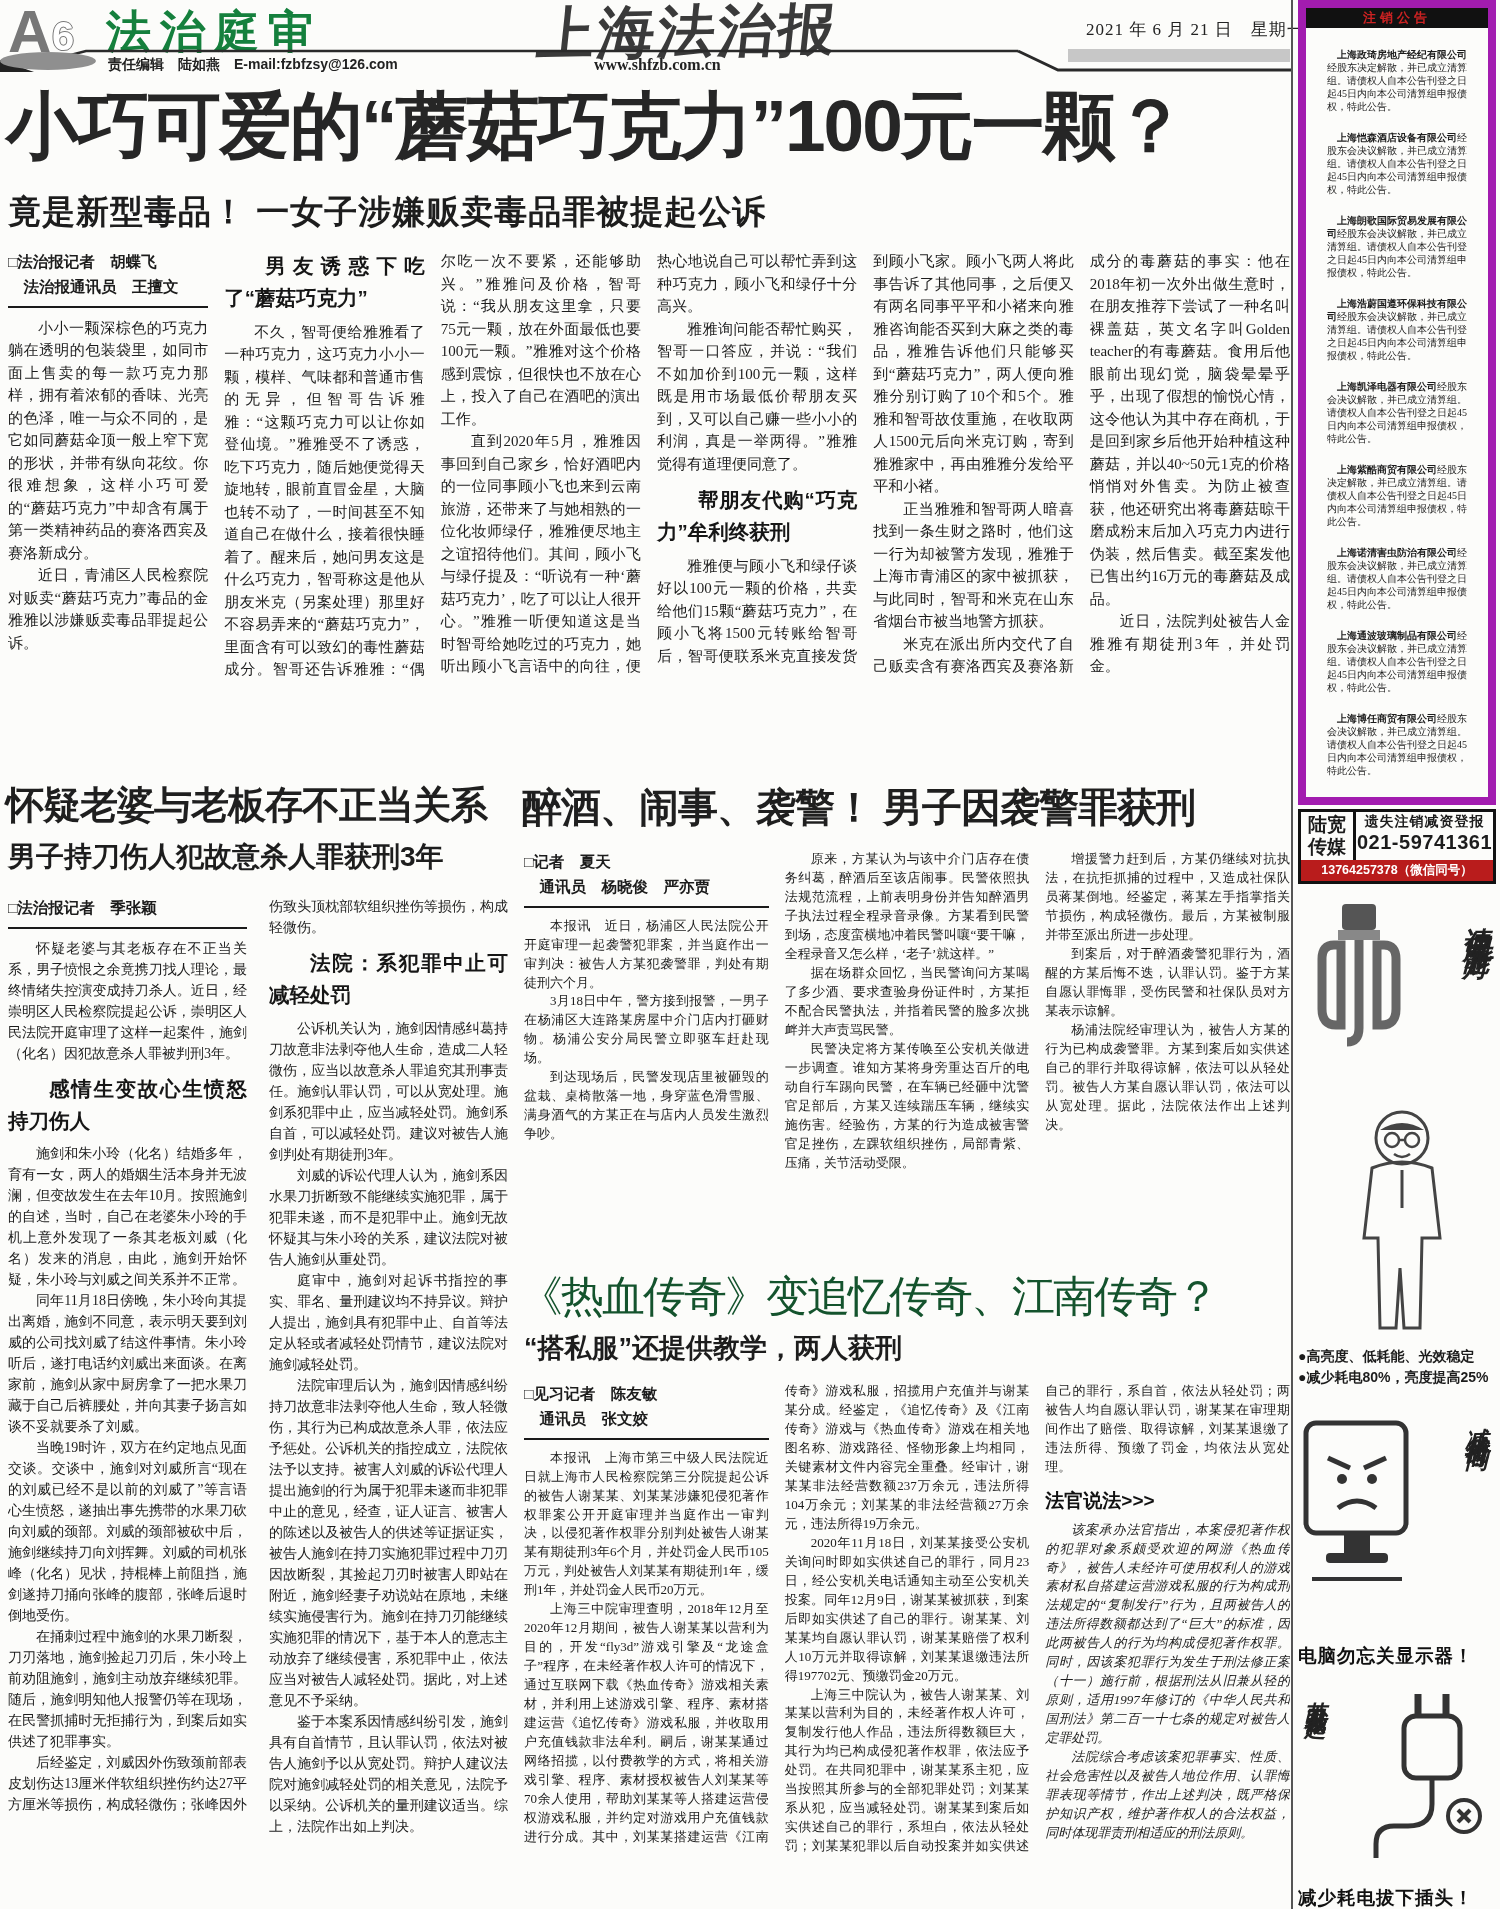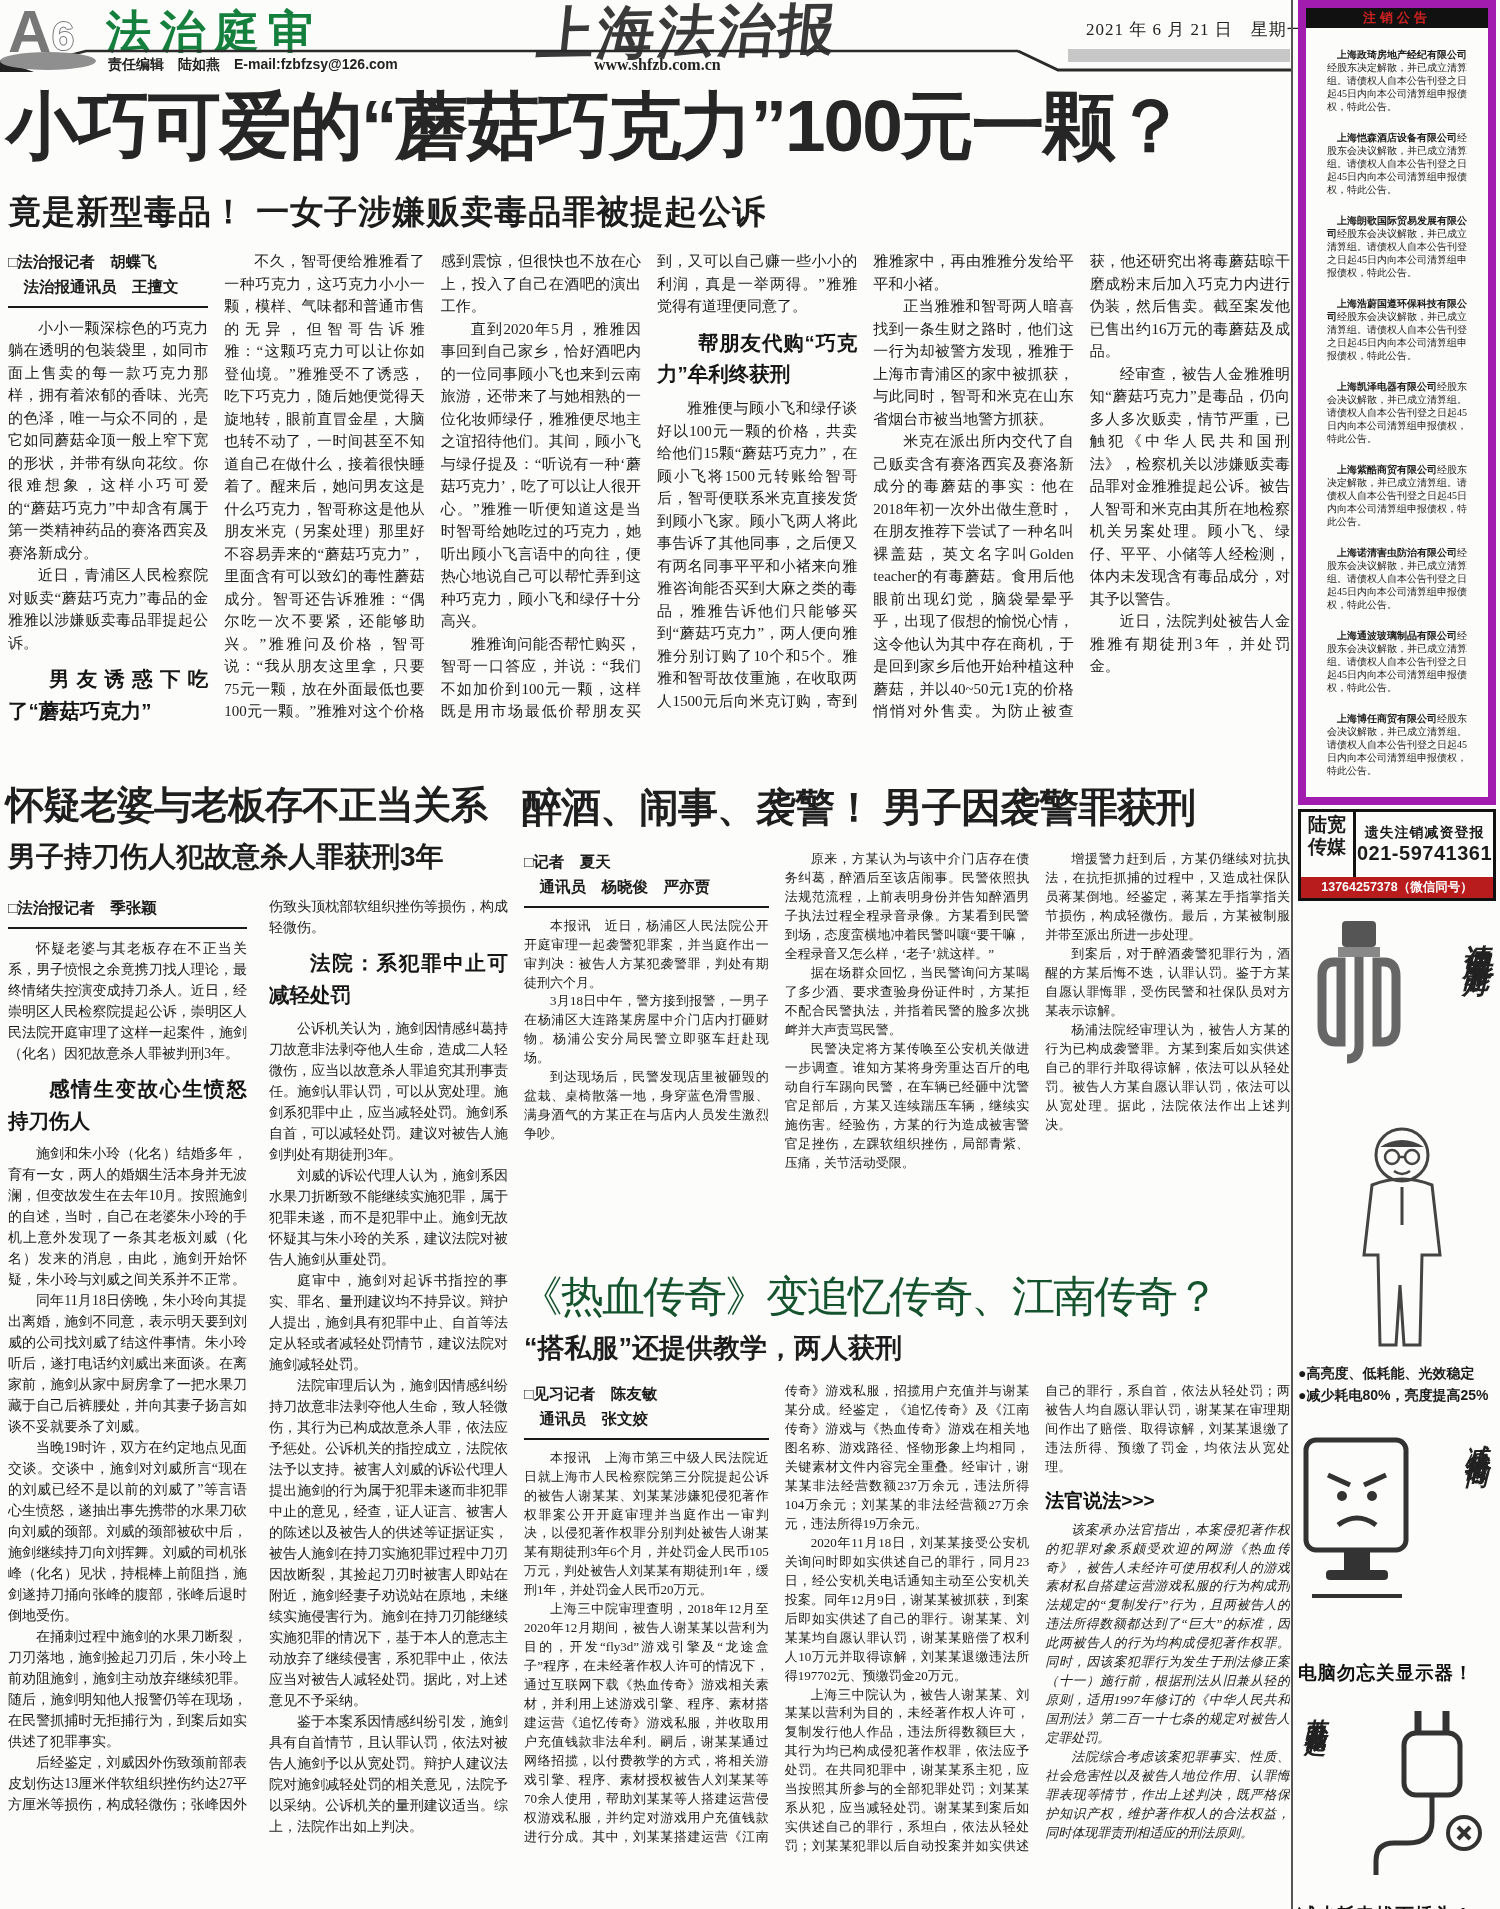--- a/index.html
+++ b/index.html
@@ -52,21 +52,21 @@
   .ads-box{border:8px solid #a21caf;}
   .ads-head{background:#111;color:#cc2222;font-weight:bold;font-size:13px;text-align:center;
             letter-spacing:4px;padding:1px 0;font-family:"Liberation Sans",sans-serif;}
   .ads-body{padding:2px 3px;font-size:10px;line-height:1.3;text-align:justify;}
   .notice{margin:18px;text-indent:1em;}
   .notice .co{font-weight:bold;}
   .agency{border:3px solid #111;margin-top:4px;}
   .agency-row{display:flex;align-items:stretch;}
   .agency-name{width:52px;font-size:19px;font-weight:bold;text-align:center;line-height:1.15;
                border-right:3px solid #111;padding:2px 0;}
-  .agency-right{flex:1;text-align:center;padding:12px 0;}
+  .agency-right{flex:1;text-align:center;padding:1px 0;}
   .agency-service{font-size:14px;font-weight:bold;letter-spacing:1px;}
   .agency-phone{font-size:20px;font-weight:bold;letter-spacing:0.5px;font-family:"Liberation Sans",sans-serif;}
   .agency-strip{background:#b91c1c;color:#fff;font-weight:bold;font-size:12.5px;text-align:center;padding:2px 0;
                 font-family:"Liberation Sans",sans-serif;}
   .energy1{position:relative;height:452px;margin-top:6px;}
   .vtext{writing-mode:vertical-rl;font-weight:bold;color:#222;}
   .use-led{position:absolute;right:2px;top:16px;font-size:27px;letter-spacing:5px;font-style:italic;}
   .standby{position:absolute;right:4px;top:10px;font-size:23px;letter-spacing:4px;font-style:italic;}
   .save-start{position:absolute;left:2px;top:8px;font-size:22px;letter-spacing:3px;font-style:italic;}
   .bullets{font-family:"Liberation Sans",sans-serif;font-weight:bold;font-size:14px;line-height:1.55;margin-top:4px;}
@@ -109,21 +109,20 @@
       <p class="para">小小一颗深棕色的巧克力躺在透明的包装袋里，如同市面上售卖的每一款巧克力那样，拥有着浓郁的香味、光亮的色泽，唯一与众不同的，是它如同蘑菇伞顶一般上窄下宽的形状，并带有纵向花纹。你很难想象，这样小巧可爱的“蘑菇巧克力”中却含有属于第一类精神药品的赛洛西宾及赛洛新成分。</p>
       <p class="para">近日，青浦区人民检察院对贩卖“蘑菇巧克力”毒品的金雅雅以涉嫌贩卖毒品罪提起公诉。</p>
       <div class="sub-hd">男友诱惑下吃了“蘑菇巧克力”</div>
       <p class="para">不久，智哥便给雅雅看了一种巧克力，这巧克力小小一颗，模样、气味都和普通市售的无异，但智哥告诉雅雅：“这颗巧克力可以让你如登仙境。”雅雅受不了诱惑，吃下巧克力，随后她便觉得天旋地转，眼前直冒金星，大脑也转不动了，一时间甚至不知道自己在做什么，接着很快睡着了。醒来后，她问男友这是什么巧克力，智哥称这是他从朋友米克（另案处理）那里好不容易弄来的“蘑菇巧克力”，里面含有可以致幻的毒性蘑菇成分。智哥还告诉雅雅：“偶尔吃一次不要紧，还能够助兴。”雅雅问及价格，智哥说：“我从朋友这里拿，只要75元一颗，放在外面最低也要100元一颗。”雅雅对这个价格感到震惊，但很快也不放在心上，投入了自己在酒吧的演出工作。</p>
       <p class="para">直到2020年5月，雅雅因事回到自己家乡，恰好酒吧内的一位同事顾小飞也来到云南旅游，还带来了与她相熟的一位化妆师绿仔，雅雅便尽地主之谊招待他们。其间，顾小飞与绿仔提及：“听说有一种‘蘑菇巧克力’，吃了可以让人很开心。”雅雅一听便知道这是当时智哥给她吃过的巧克力，她听出顾小飞言语中的向往，便热心地说自己可以帮忙弄到这种巧克力，顾小飞和绿仔十分高兴。</p>
       <p class="para">雅雅询问能否帮忙购买，智哥一口答应，并说：“我们不如加价到100元一颗，这样既是用市场最低价帮朋友买到，又可以自己赚一些小小的利润，真是一举两得。”雅雅觉得有道理便同意了。</p>
       <div class="sub-hd">帮朋友代购“巧克力”牟利终获刑</div>
       <p class="para">雅雅便与顾小飞和绿仔谈好以100元一颗的价格，共卖给他们15颗“蘑菇巧克力”，在顾小飞将1500元转账给智哥后，智哥便联系米克直接发货到顾小飞家。顾小飞两人将此事告诉了其他同事，之后便又有两名同事平平和小褚来向雅雅咨询能否买到大麻之类的毒品，雅雅告诉他们只能够买到“蘑菇巧克力”，两人便向雅雅分别订购了10个和5个。雅雅和智哥故伎重施，在收取两人1500元后向米克订购，寄到雅雅家中，再由雅雅分发给平平和小褚。</p>
       <p class="para">正当雅雅和智哥两人暗喜找到一条生财之路时，他们这一行为却被警方发现，雅雅于上海市青浦区的家中被抓获，与此同时，智哥和米克在山东省烟台市被当地警方抓获。</p>
       <p class="para">米克在派出所内交代了自己贩卖含有赛洛西宾及赛洛新成分的毒蘑菇的事实：他在2018年初一次外出做生意时，在朋友推荐下尝试了一种名叫裸盖菇，英文名字叫Golden teacher的有毒蘑菇。食用后他眼前出现幻觉，脑袋晕晕乎乎，出现了假想的愉悦心情，这令他认为其中存在商机，于是回到家乡后他开始种植这种蘑菇，并以40~50元1克的价格悄悄对外售卖。为防止被查获，他还研究出将毒蘑菇晾干磨成粉末后加入巧克力内进行伪装，然后售卖。截至案发他已售出约16万元的毒蘑菇及成品。</p>
-      <p class="para">经审查，被告人金雅雅明知“蘑菇巧克力”是毒品，仍向多人多次贩卖，情节严重，已触犯《中华人民共和国刑法》，检察机关以涉嫌贩卖毒品罪对金雅雅提起公诉。被告人智哥和米克由其所在地检察机关另案处理。顾小飞、绿仔、平平、小储等人经检测，体内未发现含有毒品成分，对其予以警告。</p>
       <p class="para">近日，法院判处被告人金雅雅有期徒刑3年，并处罚金。</p>
     </div>
 </div>
 
 <div class="abs a2-headline sans">怀疑老婆与老板存不正当关系</div>
 <div class="abs a2-subhead sans">男子持刀伤人犯故意杀人罪获刑3年</div>
 <div class="abs cols a2-cols">
   <div class="byline">
     <div>□法治报记者　季张颖</div>
   </div>

